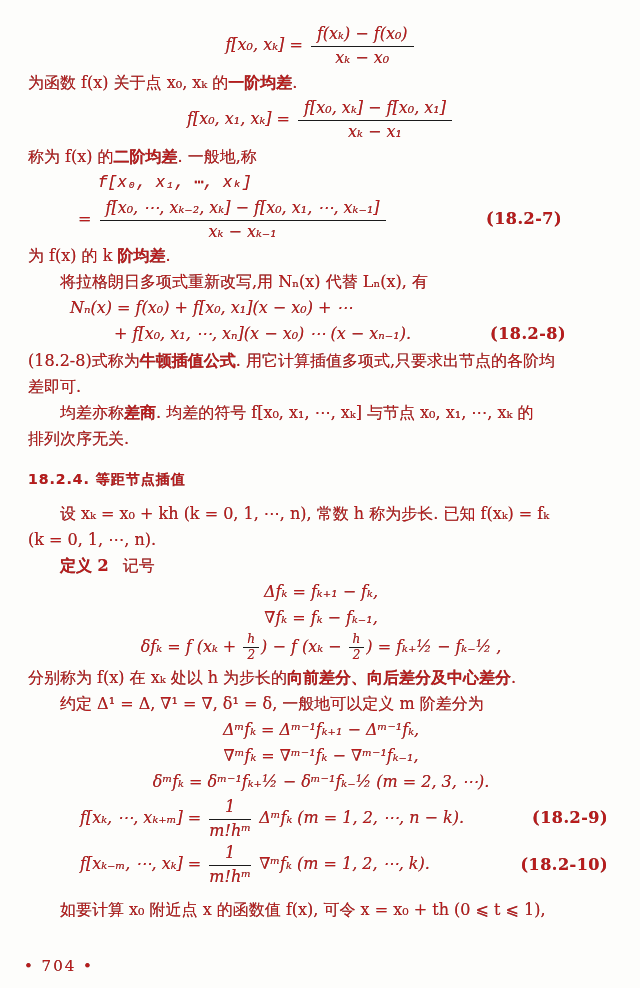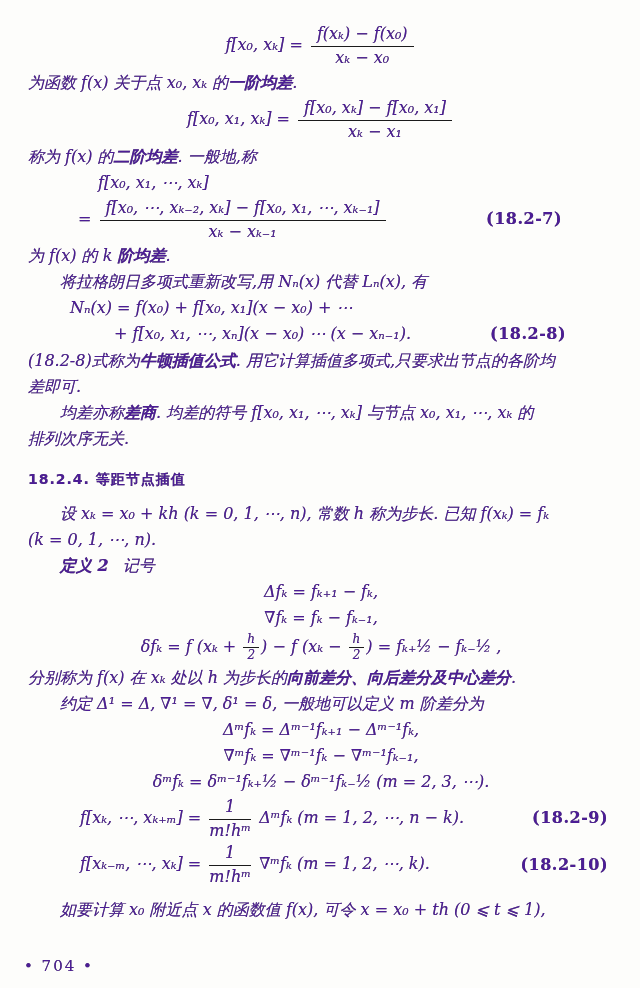--- a/index.html
+++ b/index.html
@@ -3,27 +3,27 @@
 <meta charset="utf-8">
 <style>
   html,body { margin:0; padding:0; background:#ffffff; }
   .page {
     position:relative;
     width:640px; height:988px;
     box-sizing:border-box;
     background:#fdfdfb;
     padding:20px 26px 0 28px;
     font-family:"DejaVu Serif","Liberation Serif",serif;
-    color:#4c1d95;
+    color:#b91c1c;
     font-size:16px;
     line-height:23px;
     overflow:hidden;
     text-shadow:0 0 0.5px rgba(20,20,20,0.6);
   }
-  p { margin:3px 0;font-style:italic; }
+  p { margin:3px 0; }
   .ind { text-indent:2em; }
   .b { font-weight:bold; }
   .gap { padding-left:14px; }
   
   .eq {
     position:relative;
     margin:4px 0;
     font-style:italic;
     line-height:22px;
   }
@@ -50,21 +50,21 @@
   .eqlabel {
     position:absolute; top:50%; transform:translateY(-50%);
     font-style:normal; font-weight:600; letter-spacing:0.5px;
   }
   .r0  { right:6px;text-align:center; }
   .r46 { right:48px; }
   .r50 { right:52px; }
   .ml42 { margin-left:42px; }
   .ml52 { margin-left:52px; }
   .ml50 { margin-left:50px; }
-  .ml70 { margin-left:70px; }
+  .ml70 { margin-left:70px;font-family:Liberation Mono, monospace; }
   .ml86 { margin-left:86px; }
   .heading {
     font-size:14px; font-weight:bold; line-height:26px;
     margin:16px 0 10px 0;
     font-family:"DejaVu Sans","Liberation Sans",sans-serif;
     letter-spacing:1px;
   }
   .pagenum {
     position:absolute; left:24px; bottom:10px;
     font-size:15px; letter-spacing:2px;

